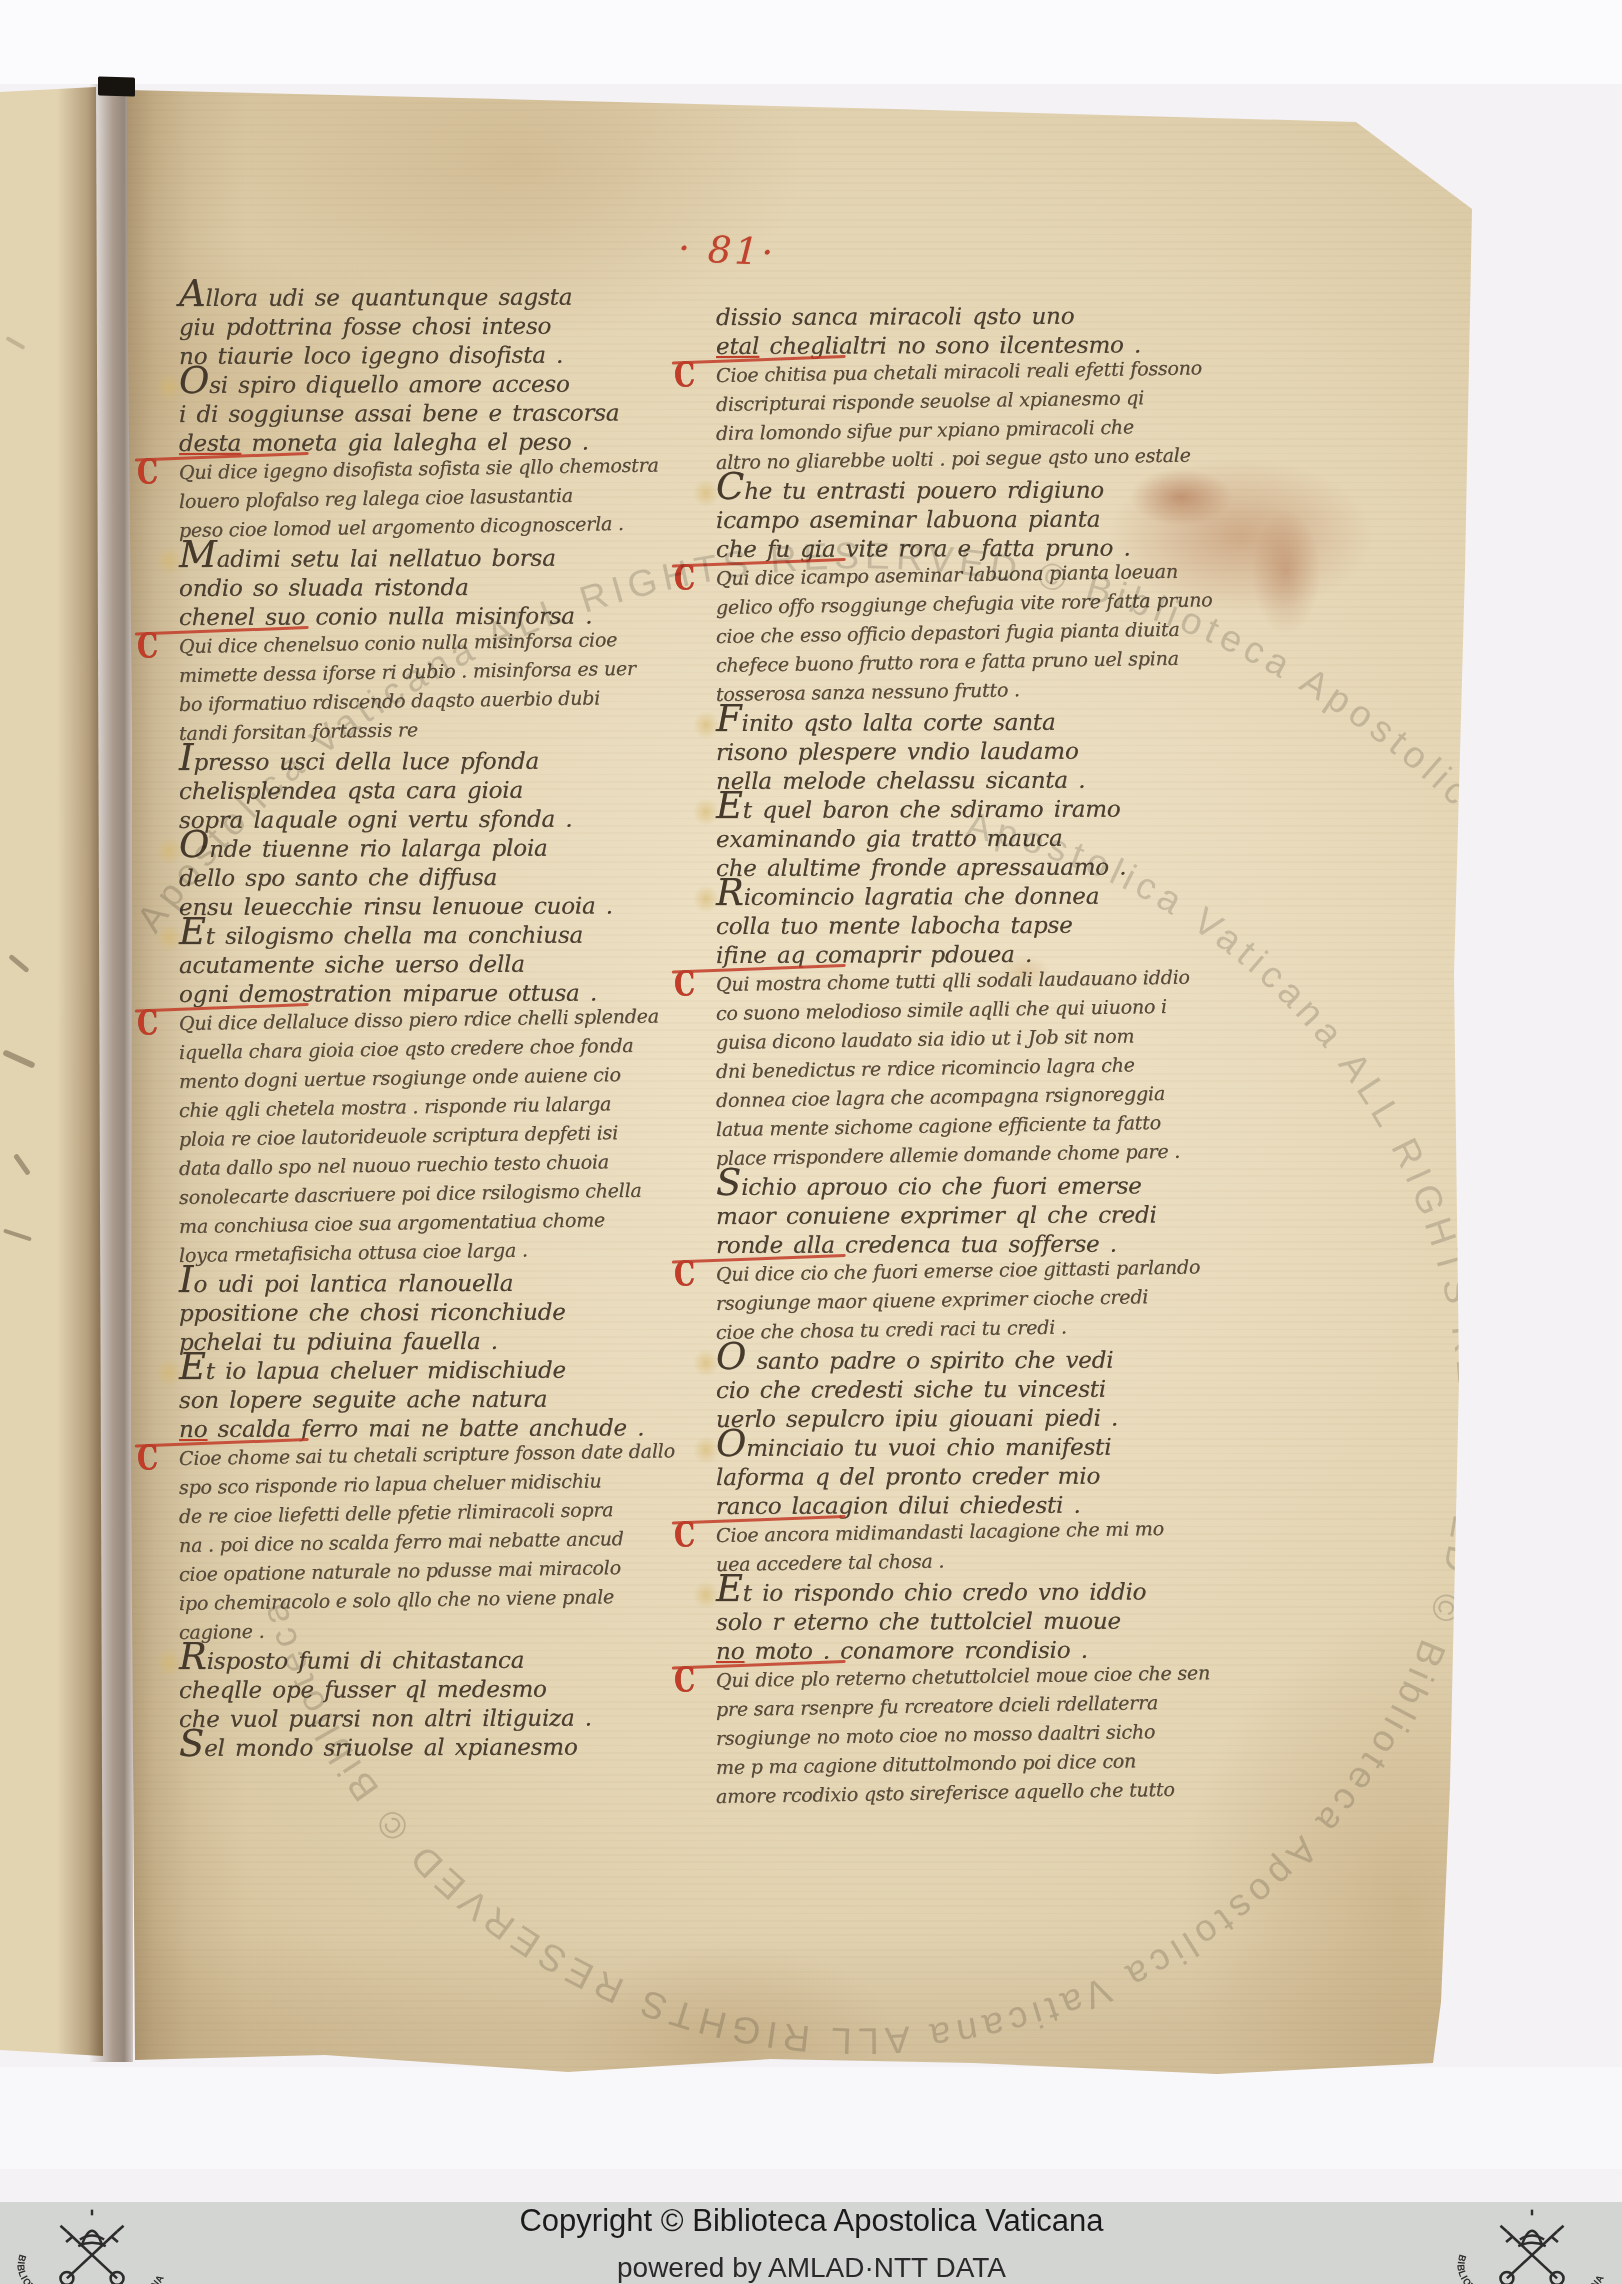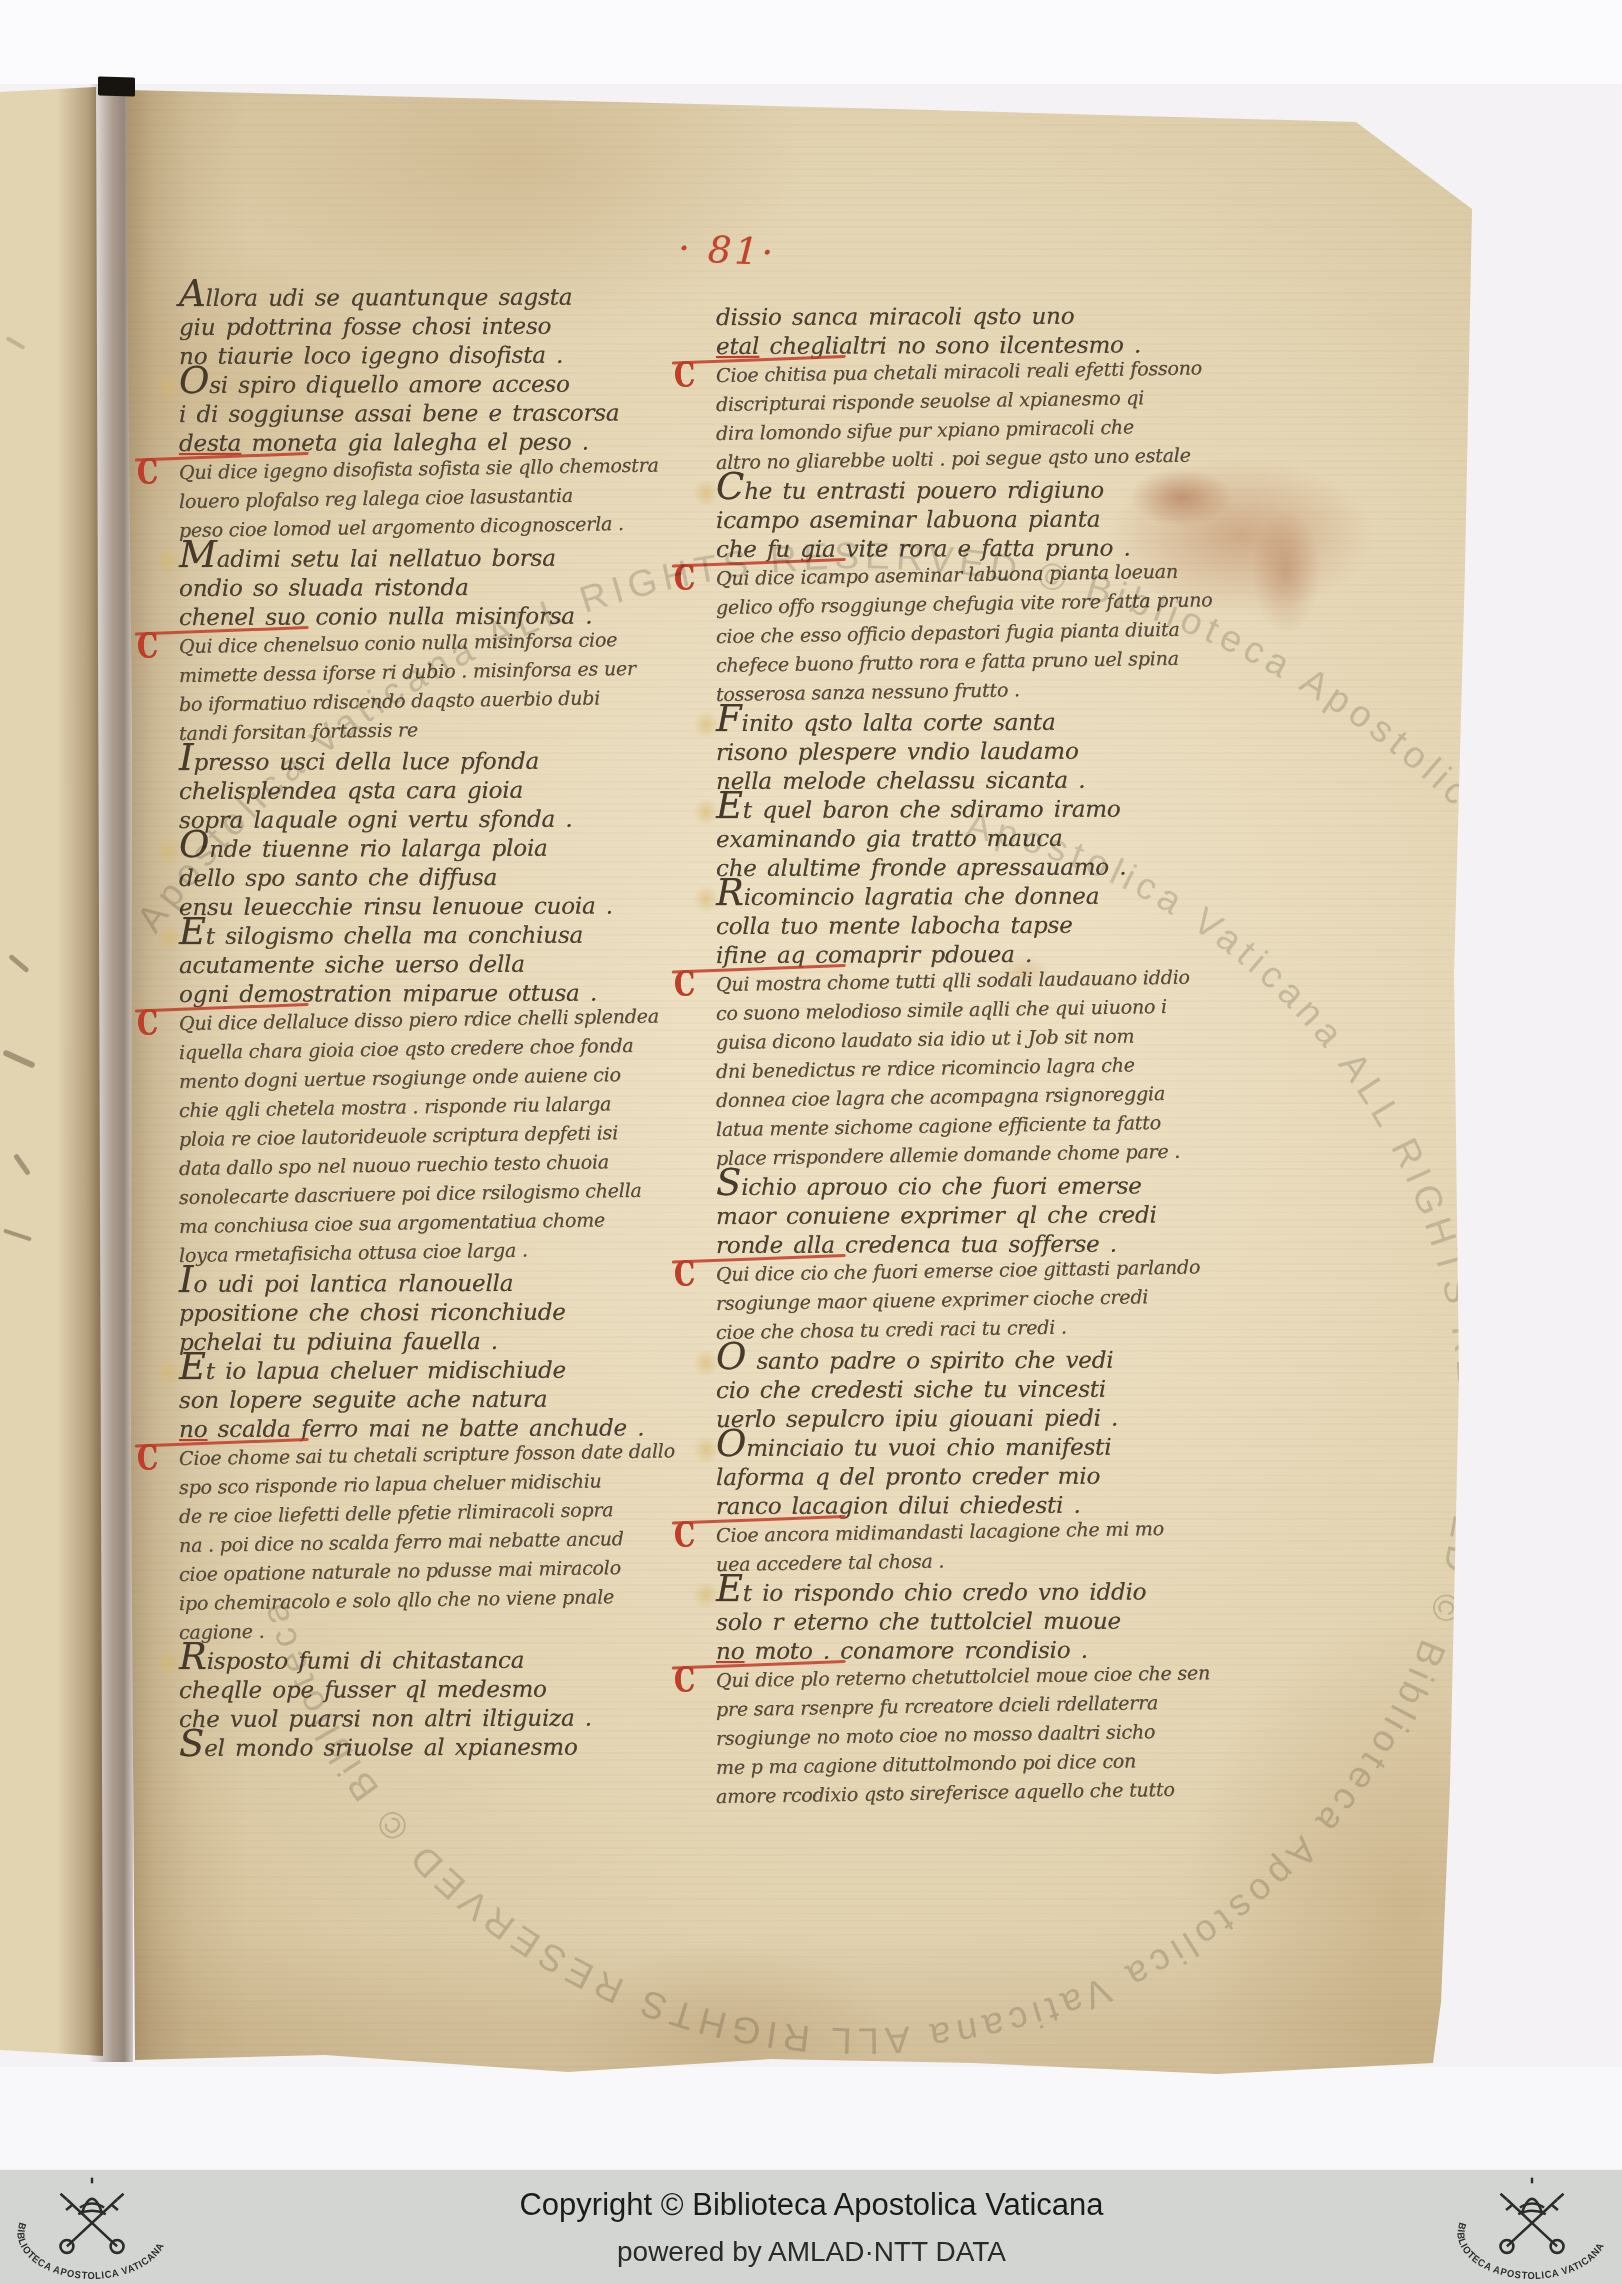--- a/index.html
+++ b/index.html
@@ -97,21 +97,21 @@
 
   
   .wm-svg{position:absolute;left:0;top:0;z-index:4;mix-blend-mode:multiply;pointer-events:none;}
   .wm-text{
     font-family:"Liberation Sans",sans-serif;font-size:46px;letter-spacing:7px;
     fill:#8e8a84;opacity:.34;
   }
 
   
   .footer{
-    position:absolute;left:0;bottom:0;width:1623px;height:114px;z-index:6;
+    position:absolute;left:0;bottom:0;width:1623px;height:82px;z-index:6;
     background:#d3d5d2;
     display:flex;flex-direction:column;align-items:center;justify-content:center;gap:13px;
     font-family:"Liberation Sans",sans-serif;
   }
   .f-copy{font-size:31px;color:#1b1b1b;}
   .f-url{font-size:25px;color:#262626;}
   .f-pow{font-size:28px;color:#2a2a2a;}
   .logo{position:absolute;top:2.4px;}
   .logo-left{left:6.5px;}
   .logo-right{right:6.5px;}

